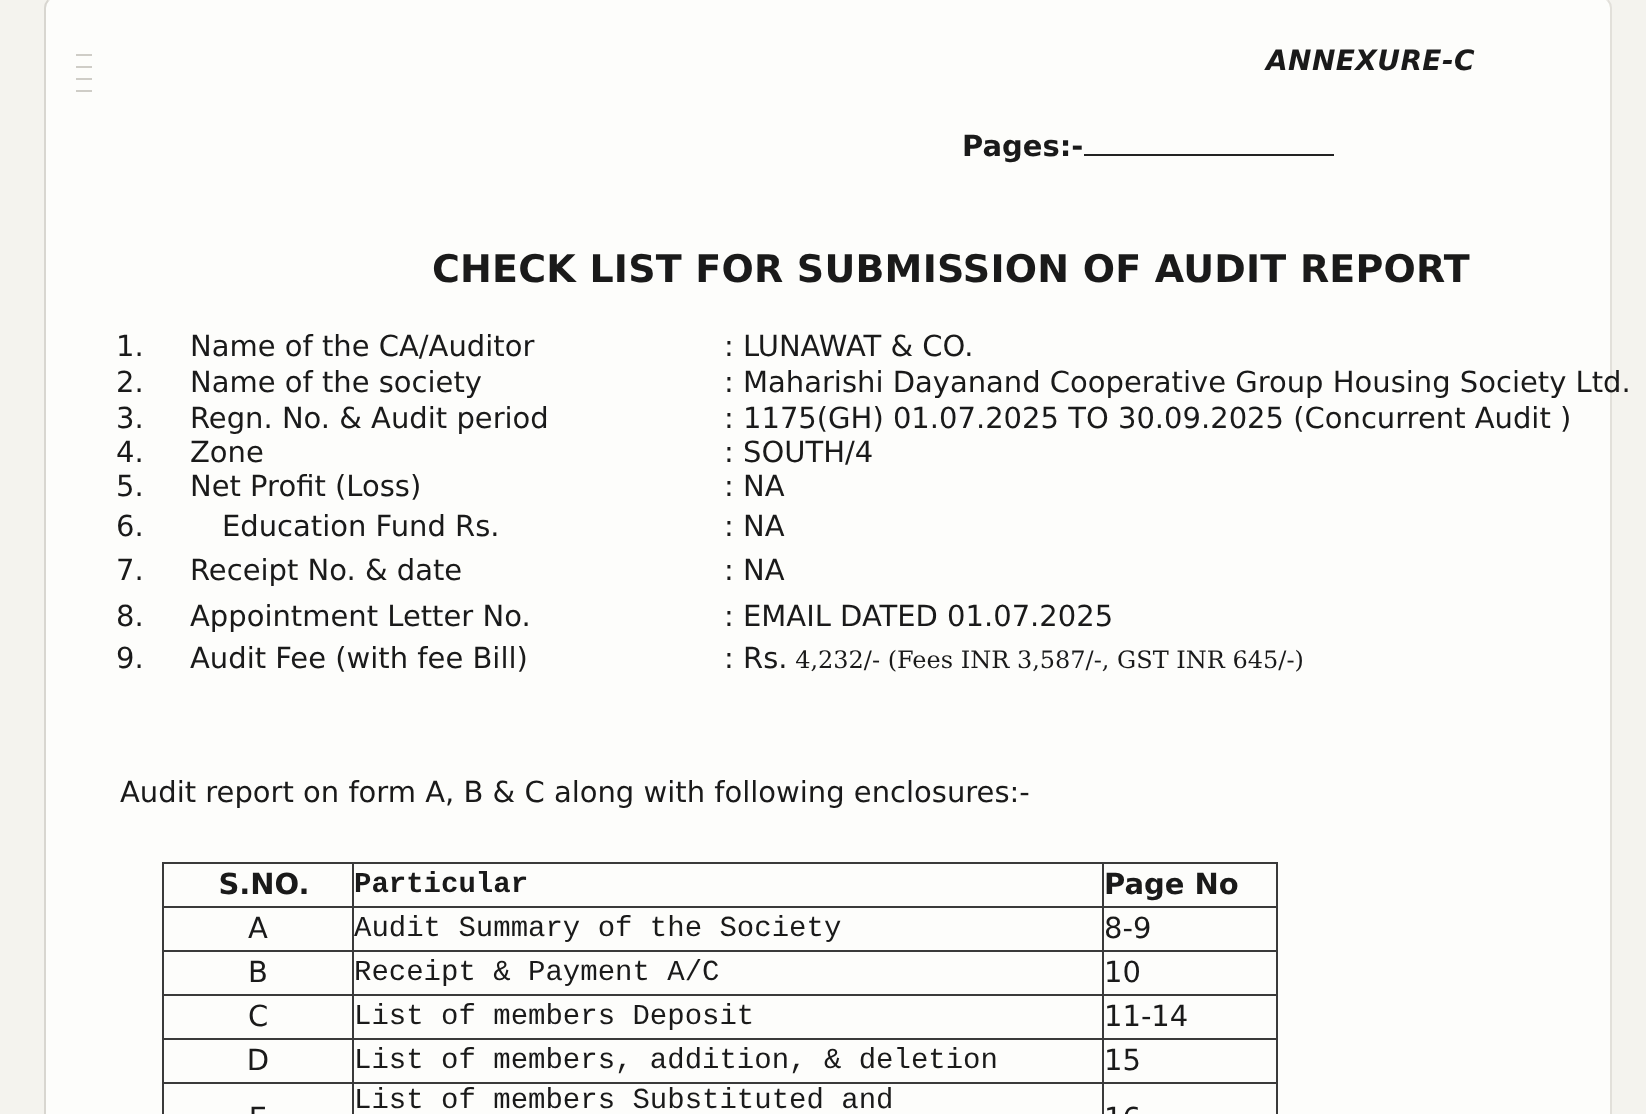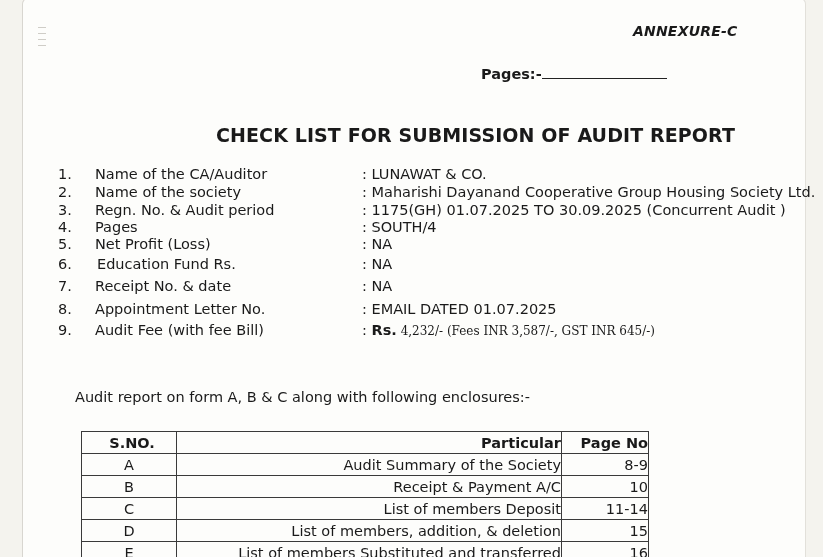--- a/index.html
+++ b/index.html
@@ -28,32 +28,32 @@
     .dy .blank { display: inline-block; border-bottom: 1.5px solid #222; vertical-align: baseline; height: 12px; }
     .title {
       position: absolute; left: 216px; top: 124px;
       font-size: 19px; font-weight: bold; letter-spacing: 0.1px;
     }
     .items { position: absolute; left: 0; top: 0; }
     .row { position: absolute; font-size: 14.5px; white-space: nowrap; }
     .num { position: absolute; left: 58px; }
     .lbl { position: absolute; left: 95px; text-align: right; }
     .val { position: absolute; left: 314px; margin-left: 48px; }
-    .val b { font-weight: bold; text-align: right; }
+    .val b { font-weight: normal; text-align: right; }
     .val .serif { font-family: "DejaVu Serif", "Liberation Serif", serif; font-size: 12px; }
-    .enclosures { position: absolute; left: 75px; top: 389px; font-size: 14.5px; }
+    .enclosures { position: absolute; left: 60px; top: 389px; font-size: 14.5px; }
     table {
       position: absolute; left: 81px; top: 431px;
       border-collapse: collapse; font-size: 14.5px;
     }
     td, th { border: 1.5px solid #3a3a3a; padding: 0; height: 21px; line-height: 18px; }
     th { font-weight: bold; text-align: left; }
     .c1 { width: 88px; text-align: center; }
-    .c2 { width: 374px; padding-left: 10px; text-align: right; }
-    .c3 { width: 86px; text-align: right; }
+    .c2 { width: 374px; text-align: left; font-family: Liberation Mono, monospace; }
+    .c3 { width: 86px; text-align: left; }
     th.c1 { text-align: center; padding-left: 6px; }
   </style>
 </head>
 <body>
 
 <div class="page">
   <div class="margin-marks">
       <div></div>
       <div></div>
       <div></div>
@@ -80,31 +80,31 @@
     <span class="lbl">Name of the society</span>
     <span class="val">: Maharishi Dayanand Cooperative Group Housing Society Ltd.</span>
   </div>
   <div class="row" style="top:202px">
     <span class="num">3.</span>
     <span class="lbl">Regn. No. &amp; Audit period</span>
     <span class="val">: 1175(GH) 01.07.2025 TO 30.09.2025 (Concurrent Audit )</span>
   </div>
   <div class="row" style="top:219px">
     <span class="num">4.</span>
-    <span class="lbl">Pages</span>
+    <span class="lbl">Zone</span>
     <span class="val">: SOUTH/4</span>
   </div>
   <div class="row" style="top:236px">
     <span class="num">5.</span>
     <span class="lbl">Net Profit (Loss)</span>
     <span class="val">: NA</span>
   </div>
   <div class="row" style="top:256px">
     <span class="num">6.</span>
-    <span class="lbl" style="left:97px">Education Fund Rs.</span>
+    <span class="lbl" style="left:111px">Education Fund Rs.</span>
     <span class="val">: NA</span>
   </div>
   <div class="row" style="top:278px">
     <span class="num">7.</span>
     <span class="lbl">Receipt No. &amp; date</span>
     <span class="val">: NA</span>
   </div>
   <div class="row" style="top:301px">
     <span class="num">8.</span>
     <span class="lbl">Appointment Letter No.</span>

